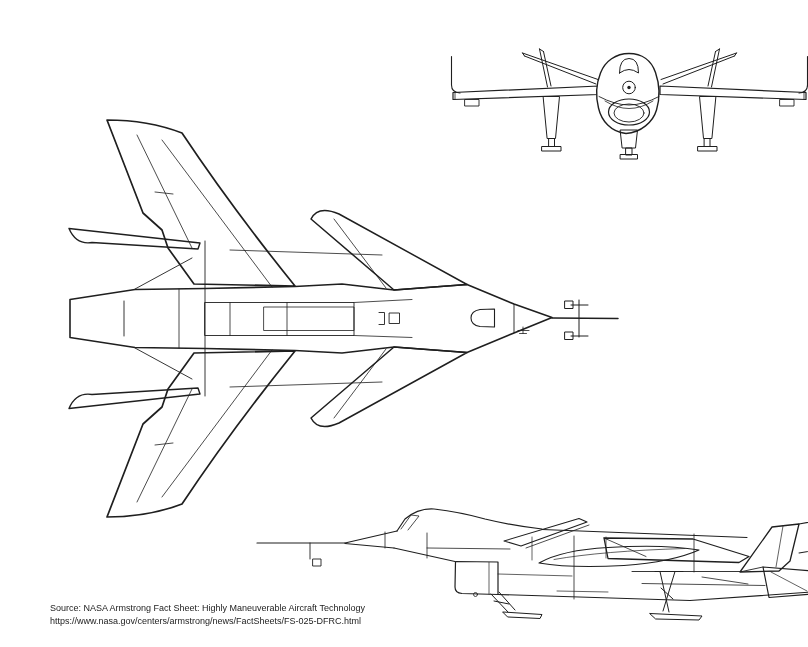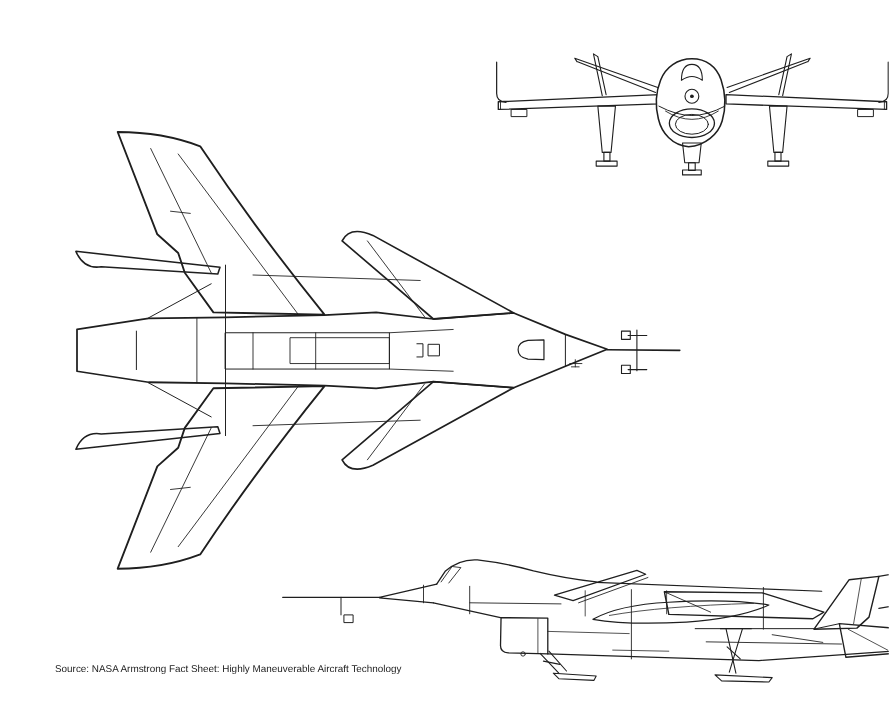--- a/index.html
+++ b/index.html
@@ -174,15 +174,16 @@
       <path d="M 449,594 L 466,612"></path>
       <path d="M 457,592 L 473,610"></path>
       <path d="M 452,601 L 467,604"></path>
       <path d="M 461,612 L 500,614.5 L 498,618.5 L 466,617 Z"></path>
     </g>
   </g>
 </svg>
 
 <div class="source-credit">
   <div>Source: NASA Armstrong Fact Sheet: Highly Maneuverable Aircraft Technology</div>
+  <div>https://www.nasa.gov/centers/armstrong/news/FactSheets/FS-025-DFRC.html</div>
 </div>
 
 </div>
 
 </body></html>

